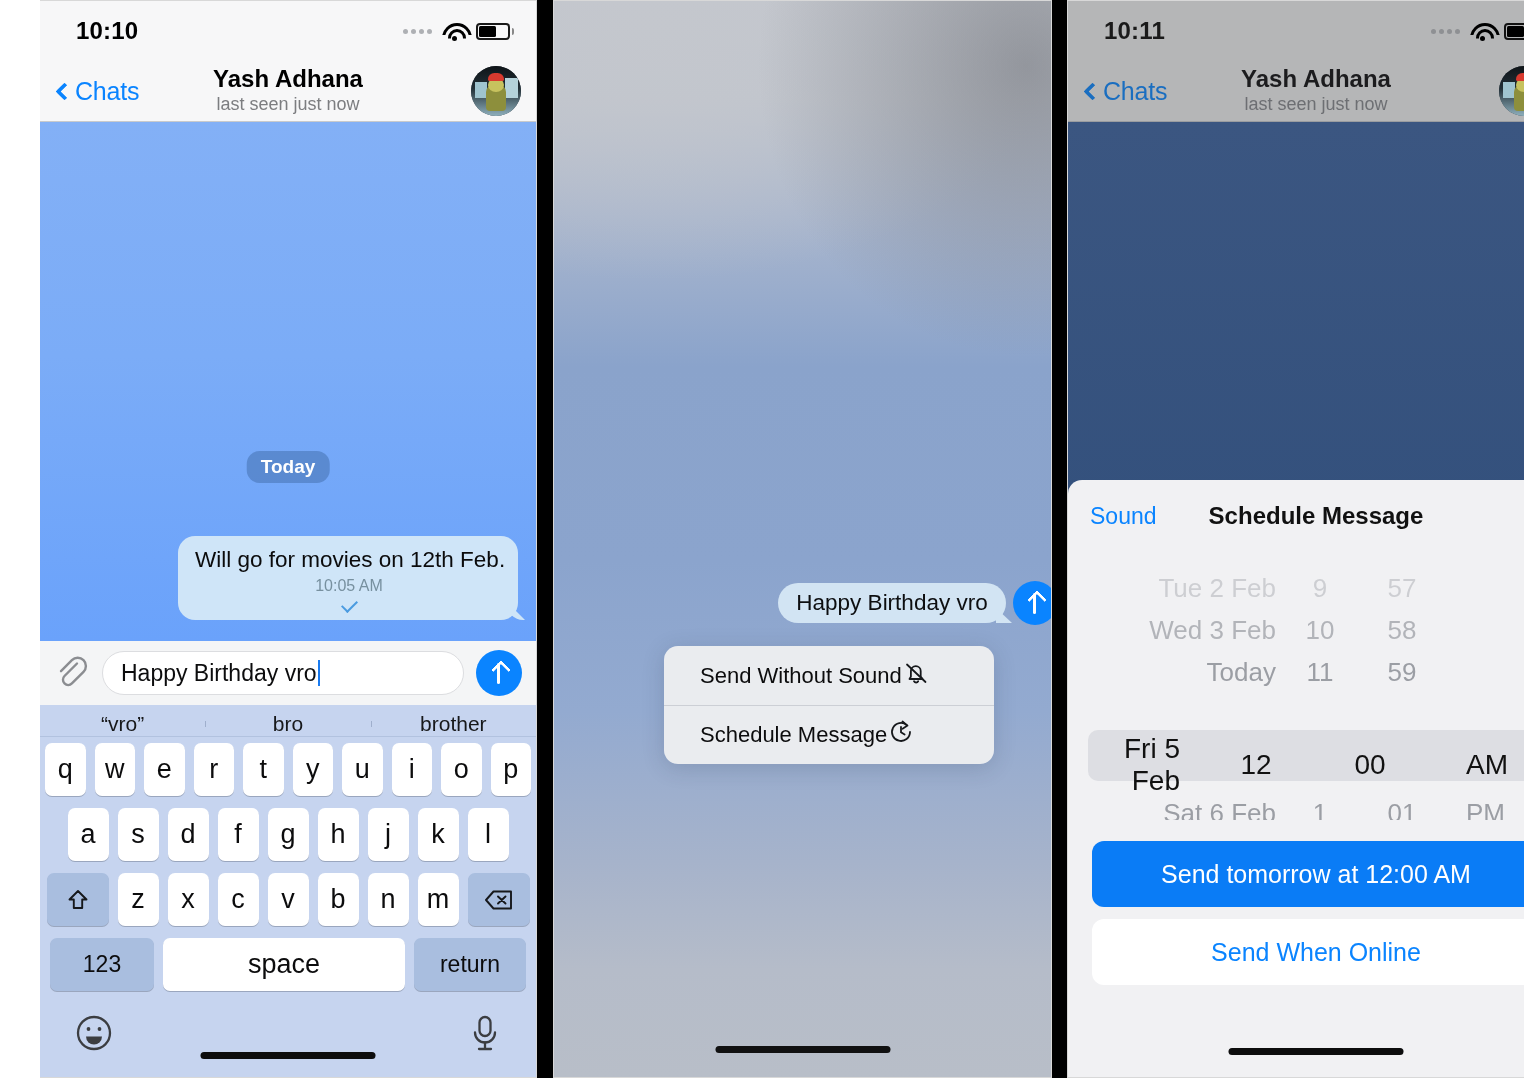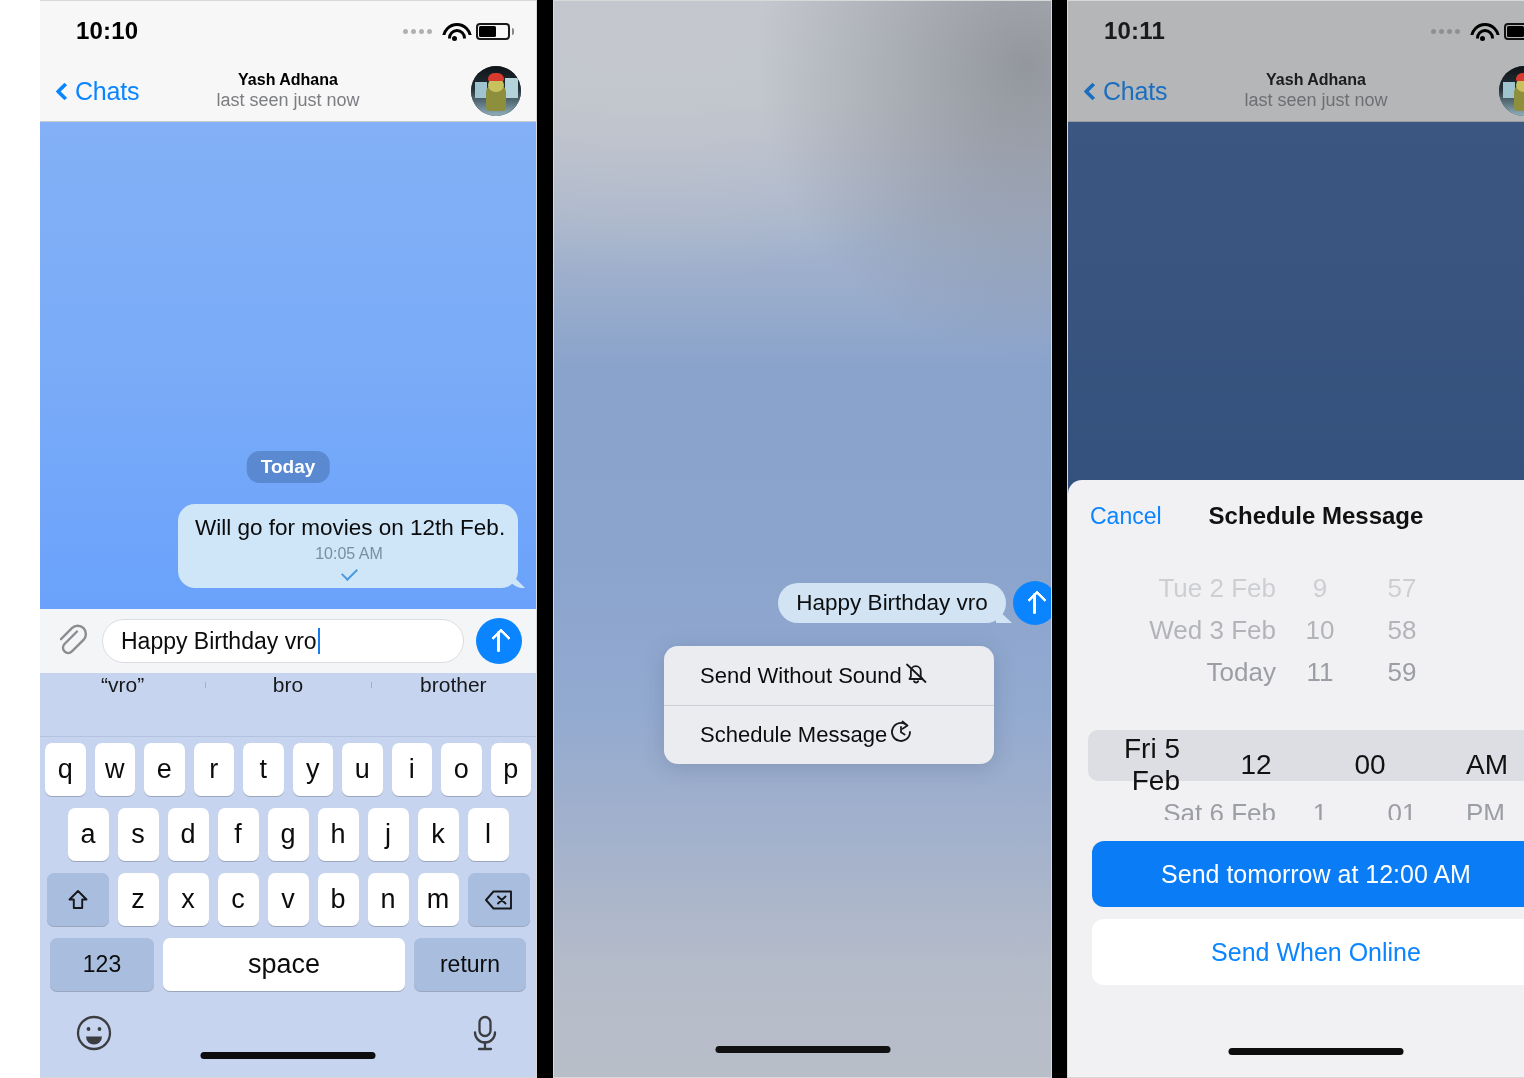--- a/index.html
+++ b/index.html
@@ -72,21 +72,21 @@
     width: 13px; height: 13px;
     border-left: 4px solid #0a84ff; border-bottom: 4px solid #0a84ff;
     transform: rotate(45deg); margin-left: 4px; border-radius: 2px;
   }
   .nav-back-label { font-size: 25px; color: #0a84ff; letter-spacing: -.2px; }
   .nav-center {
     position: absolute; left: 0; right: 0; top: 0; bottom: 0;
     display: flex; flex-direction: column; align-items: center; justify-content: center;
     pointer-events: none;
   }
-  .nav-title { font-size: 16px; font-weight: bold; color: #000; line-height: 1.12; }
+  .nav-title { font-size: 24px; font-weight: bold; color: #000; line-height: 1.12; }
   .nav-sub { font-size: 18px; color: #7c7d80; line-height: 1.25; }
   .avatar {
     position: absolute; right: 15px; top: 50%; transform: translateY(-50%);
     width: 50px; height: 50px; border-radius: 50%;
     overflow: hidden; background: #2f3a44; cursor: pointer;
   }
   .avatar .sky { position: absolute; inset: 0; background: linear-gradient(180deg,#0f1418 0%,#223037 45%,#8fb0bd 100%); }
   .avatar .b1 { position: absolute; left: 4px; top: 16px; width: 12px; height: 16px; background: #9fc4cf; }
   .avatar .b2 { position: absolute; right: 3px; top: 12px; width: 13px; height: 20px; background: #b4d2da; }
   .avatar .body { position: absolute; left: 15px; top: 19px; width: 20px; height: 26px; border-radius: 7px 7px 4px 4px; background: #8d8f3c; }
@@ -145,21 +145,21 @@
   .arrow-up:before { content:""; position:absolute; left:7px; top:2px; width:3.4px; height:21px; background:#fff; border-radius:2px; }
   .arrow-up:after {
     content:""; position:absolute; left:4px; top:2px; width:11px; height:11px;
     border-left:3.4px solid #fff; border-top:3.4px solid #fff; transform: rotate(45deg);
     border-radius: 2px;
   }
 
   
   .keyboard { flex: none; width: 100%; background: #c6d4ef; padding-bottom: 4px; }
   .predict {
-    height: 64px; display: flex; align-items: flex-start;
+    height: 32px; display: flex; align-items: flex-end;
     border-bottom: 1px solid rgba(120,140,175,.25);
   }
   .predict div {
     flex: 1; text-align: center; font-size: 21px; color: #17181a; position: relative; cursor: pointer;
   }
   .predict div + div:before {
     content: ""; position: absolute; left: 0; top: 9px; bottom: 9px; width: 1px; background: rgba(110,130,165,.45);
   }
   .krow { display: flex; justify-content: center; gap: 9px; padding: 6px 5px; }
   .key {
@@ -507,21 +507,21 @@
           <span class="body"></span>
             <span class="head"></span>
             <span class="cap"></span>
         </div>
       </div>
 
       <div class="chat"></div>
 
       <div class="sheet">
         <div class="sheet-head">
-          <span class="sheet-cancel">Cancel</span>
+          <span class="sheet-cancel">Sound</span>
           <span class="sheet-title">Schedule Message</span>
         </div>
 
         <div class="picker">
           <div class="pick-band"></div>
 
           <div class="prow" style="top:14px;opacity:.35">
             <span class="c-date">Tue 2 Feb</span>
             <span class="c-h">9</span>
             <span class="c-m">57</span>

